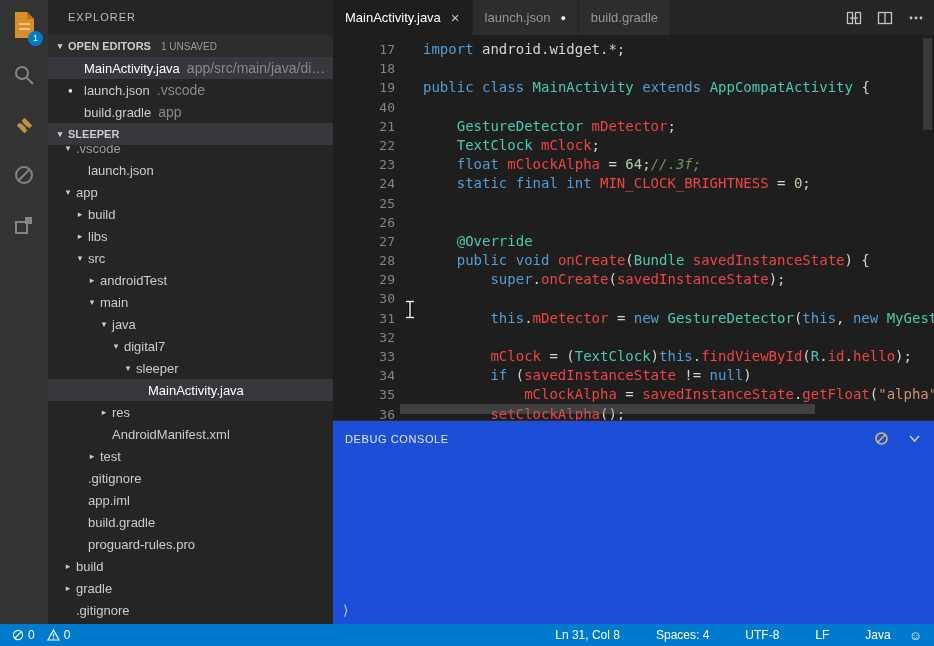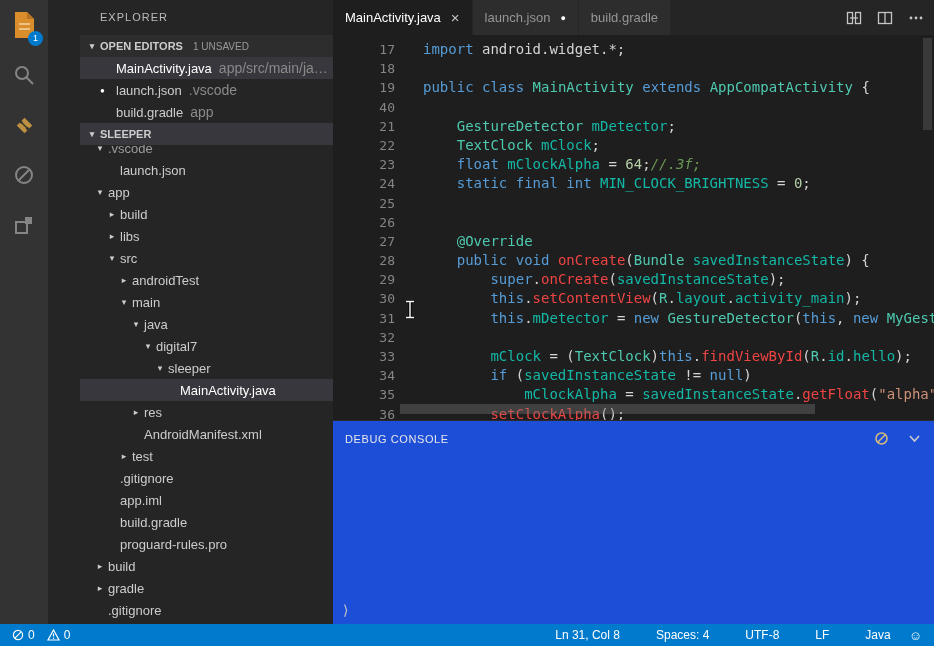--- a/index.html
+++ b/index.html
@@ -6,21 +6,21 @@
   html,body { width:934px; height:646px; overflow:hidden; background:#1e1e1e;
     font-family:"Liberation Sans", sans-serif; position:relative; user-select:none; }
 
   
   .activitybar { position:absolute; left:0; top:0; width:48px; bottom:22px; background:#333333; z-index:5; }
   .ab-item { width:48px; height:50px; display:flex; align-items:center; justify-content:center; position:relative; }
   .ab-badge { position:absolute; right:5px; bottom:4px; width:15px; height:15px; border-radius:50%;
     background:#007acc; color:#fff; font-size:9px; line-height:15px; text-align:center; }
 
   
-  .sidebar { position:absolute; left:48px; top:0; width:285px; bottom:22px; background:#252526; overflow:hidden; z-index:4;padding-left:32px; }
+  .sidebar { position:absolute; left:48px; top:0; width:285px; bottom:22px; background:#252526; overflow:hidden; z-index:4; }
   .sidebar-title { height:35px; line-height:35px; padding-left:20px; font-size:11px; color:#bbbbbb; letter-spacing:1px; }
   .section-header { height:22px; display:flex; align-items:center; font-size:11px; font-weight:bold; color:#cccccc; position:relative; z-index:3; }
   #oe-header { background:#2d2d2e; padding-left:4px; }
   #ws-header { background:#37373d; padding-left:4px; }
   .header-twisty { width:16px; text-align:center; font-size:9px; color:#cccccc; }
   .oe-hint { margin-left:10px; font-weight:normal; font-size:10px; color:#9a9a9a; }
   .oe-row { height:22px; display:flex; align-items:center; padding-left:36px; position:relative;
     font-size:13px; color:#cccccc; white-space:nowrap; overflow:hidden; }
   .oe-row .dirty { position:absolute; left:20px; font-size:8px; color:#ffffff; }
   .oe-detail { margin-left:7px; font-size:14px; color:#8a8a8a; overflow:hidden; text-overflow:ellipsis;text-align:center; }
@@ -39,21 +39,21 @@
   .tab.active { background:#1e1e1e; color:#ffffff; }
   .tab-close { margin-left:10px; color:#c5c5c5; font-size:15px; line-height:1; }
   .tab-dirty { margin-left:10px; color:#ffffff; font-size:9px; }
   .editor-actions { position:absolute; right:10px; top:0; height:35px; display:flex; align-items:center; gap:15px; }
 
   .editor { position:absolute; left:0; top:35px; right:0; height:385px; background:#1e1e1e; overflow:hidden; padding-top:5px; }
   .code-line { display:flex; height:19.2px; line-height:19.2px; font-family:"DejaVu Sans Mono", monospace; font-size:14px;margin-left:20px; }
   .ln { width:42px; flex:none; text-align:right; color:#858585; font-size:13px; }
   .lc { padding-left:28px; white-space:pre; flex:none; }
   .tok-k { color:#569cd6; } .tok-t { color:#4ec9b0; } .tok-f { color:#ef4444; }
-  .tok-v { color:#14b8a6; } .tok-n { color:#b5cea8; } .tok-s { color:#ce9178; }
+  .tok-v { color:#ef4444; } .tok-n { color:#b5cea8; } .tok-s { color:#ce9178; }
   .tok-c { color:#6a9955;font-style:italic; } .tok-p { color:#d4d4d4; }
   .hscroll { position:absolute; left:67px; top:369px; width:415px; height:10px; background:rgba(121,121,121,0.38); z-index:4; }
   .vscroll { position:absolute; right:2px; top:3px; width:9px; height:92px; background:rgba(121,121,121,0.3); z-index:4; }
   .cursor-ibeam { position:absolute; left:405px; top:300px; z-index:9; }
 
   
   .panel { position:absolute; left:0; top:420px; right:0; bottom:0; background:#1d4ed8; border-top:1px solid #2b2b2b; }
   .panel-header { height:35px; display:flex; align-items:center; padding:0 12px; }
   .panel-title { font-size:11px; color:#e7e7e7; letter-spacing:0.6px; }
   .panel-actions { margin-left:auto; display:flex; align-items:center; gap:18px; }
@@ -328,21 +328,20 @@
         <div class="code-line">
           <span class="ln">28</span>
           <span class="lc"><span class="tok-p">    </span><span class="tok-k">public void</span><span class="tok-p"> </span><span class="tok-f">onCreate</span><span class="tok-p">(</span><span class="tok-t">Bundle</span><span class="tok-p"> </span><span class="tok-v">savedInstanceState</span><span class="tok-p">) {</span></span>
         </div>
         <div class="code-line">
           <span class="ln">29</span>
           <span class="lc"><span class="tok-p">        </span><span class="tok-k">super</span><span class="tok-p">.</span><span class="tok-f">onCreate</span><span class="tok-p">(</span><span class="tok-v">savedInstanceState</span><span class="tok-p">);</span></span>
         </div>
         <div class="code-line">
           <span class="ln">30</span>
-          <span class="lc"><span class="tok-p">        </span><span class="tok-k">this</span><span class="tok-p">.</span><span class="tok-f">setContentView</span><span class="tok-p">(</span><span class="tok-t">R</span><span class="tok-p">.</span><span class="tok-v">layout</span><span class="tok-p">.</span><span class="tok-v">activity_main</span><span class="tok-p">);</span></span>
         </div>
         <div class="code-line">
           <span class="ln">31</span>
           <span class="lc"><span class="tok-p">        </span><span class="tok-k">this</span><span class="tok-p">.</span><span class="tok-v">mDetector</span><span class="tok-p"> = </span><span class="tok-k">new</span><span class="tok-p"> </span><span class="tok-t">GestureDetector</span><span class="tok-p">(</span><span class="tok-k">this</span><span class="tok-p">, </span><span class="tok-k">new</span><span class="tok-p"> </span><span class="tok-t">MyGesture</span></span>
         </div>
         <div class="code-line">
           <span class="ln">32</span>
           <span class="lc"></span>
         </div>
         <div class="code-line">

